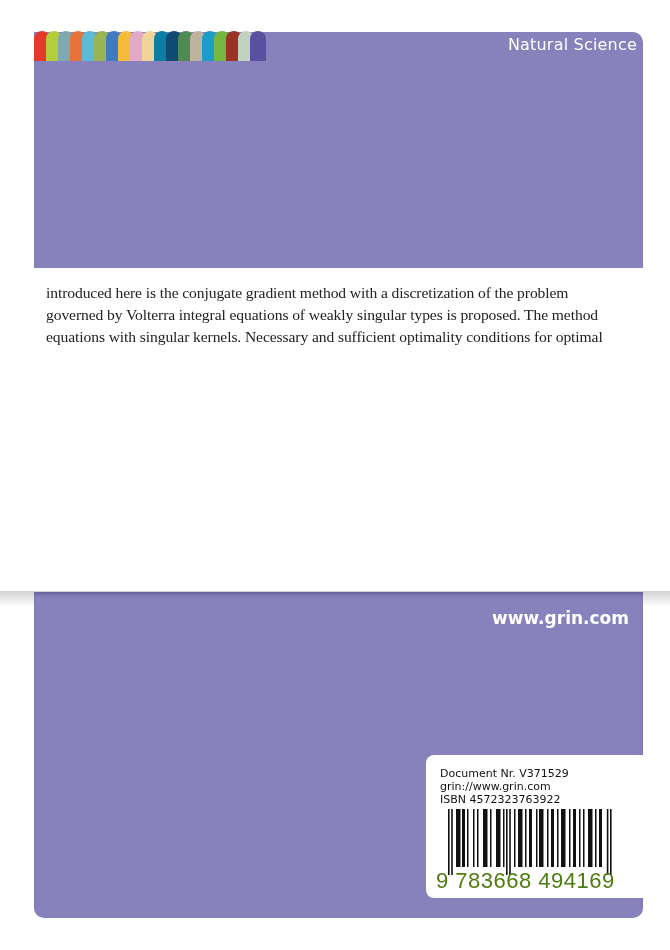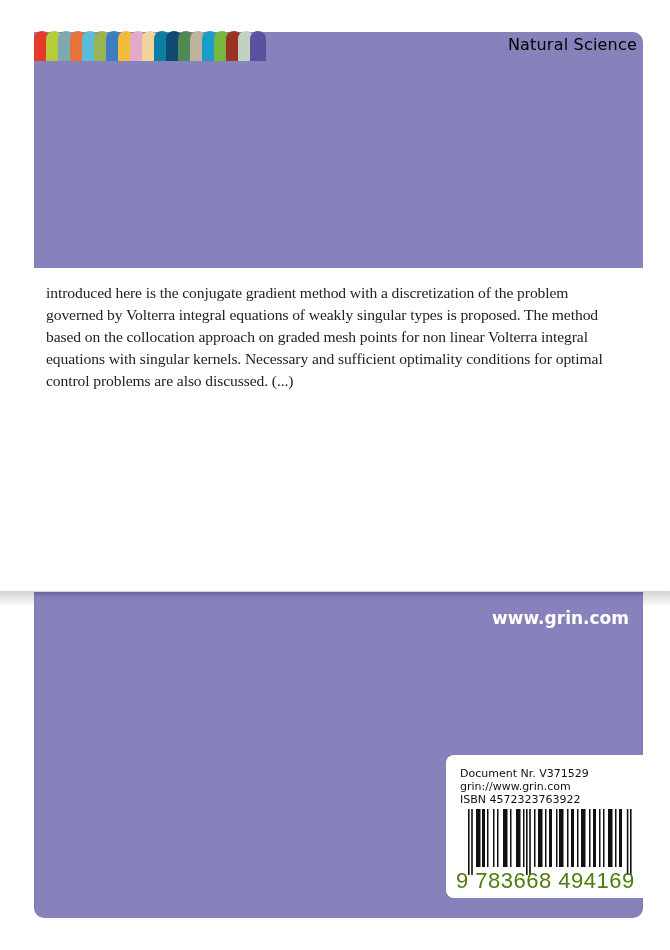--- a/index.html
+++ b/index.html
@@ -12,21 +12,21 @@
   }
   .tab {
     position:absolute; top:0; width:16px; height:30px;
     border-top-left-radius:9px; border-top-right-radius:9px;
   }
   .top-panel {
     position:absolute; left:34px; top:32px; width:609px; height:236px;
     background:#8781bc; border-top-right-radius:10px;
   }
   .series-label {
-    position:absolute; right:6px; top:3px; font-size:16px; color:#000000;
+    position:absolute; right:6px; top:3px; font-size:16px; color:#ffffff;
     font-family:"DejaVu Sans", sans-serif; letter-spacing:0.2px;
   }
   .abstract {
     position:absolute; left:46px; top:282px; width:590px;
     font-family:"Liberation Serif", serif; font-size:15.6px; line-height:22px; color:#222;
     letter-spacing:-0.1px;
   }
   .fold-shadow {
     position:absolute; left:0; top:591px; width:670px; height:16px;
     background:linear-gradient(to bottom, rgba(0,0,0,0.18), rgba(0,0,0,0));
@@ -35,22 +35,22 @@
     position:absolute; left:34px; top:592px; width:609px; height:326px;
     background:#8781bc; border-bottom-left-radius:10px; border-bottom-right-radius:10px;
     box-shadow: inset 0 4px 4px -2px rgba(60,55,100,0.5);
   }
   .website {
     position:absolute; right:14px; top:16px; color:#ffffff; font-weight:bold; font-size:17px;
     font-family:"DejaVu Sans", sans-serif;
     text-align:center;
   }
   .barcode-box {
-    position:absolute; left:412px; top:163px; width:197px; height:143px;
-    background:#ffffff; border-top-left-radius:8px; border-bottom-left-radius:8px;
+    position:absolute; left:392px; top:163px; width:197px; height:143px;
+    background:#ffffff; border-top-left-radius:8px; border-bottom-left-radius:8px;padding-left:40px;
   }
   .doc-info {
     position:absolute; left:14px; top:12px; font-size:11px; line-height:13px; color:#111;
     font-family:"DejaVu Sans", sans-serif;
   }
   .barcode {
     position:absolute; left:22px; top:54px; width:164px; height:66px;
   }
   .barcode-digits {
     position:absolute; left:10px; top:113px; font-size:22px; color:#4d7c0f;
@@ -82,23 +82,21 @@
     <div class="tab" style="left: 216px; background: rgb(90, 81, 160); z-index: 19;"></div>
   </div>
 
 <div class="top-panel">
   <span class="series-label">Natural Science</span>
 </div>
 
 <div class="abstract">
   <div>introduced here is the conjugate gradient method with a discretization of the problem</div>
   <div>governed by Volterra integral equations of weakly singular types is proposed. The method</div>
-  <div>based on the collocation approach on graded mesh points for non linear Volterra integral</div>
   <div>equations with singular kernels. Necessary and sufficient optimality conditions for optimal</div>
-  <div>control problems are also discussed. (...)</div>
 </div>
 
 <div class="fold-shadow"></div>
 
 <div class="bottom-panel">
   <span class="website">www.grin.com</span>
   <div class="barcode-box">
     <div class="doc-info">
       <div>Document Nr. V371529</div>
       <div>grin://www.grin.com</div>

